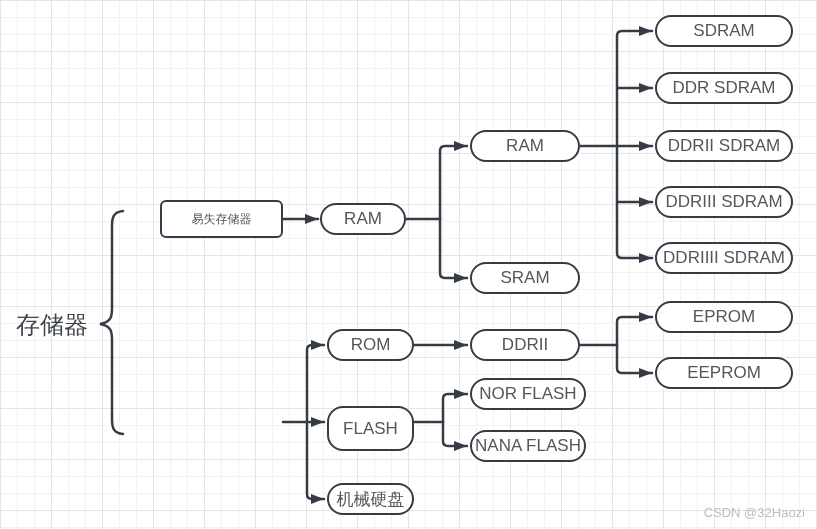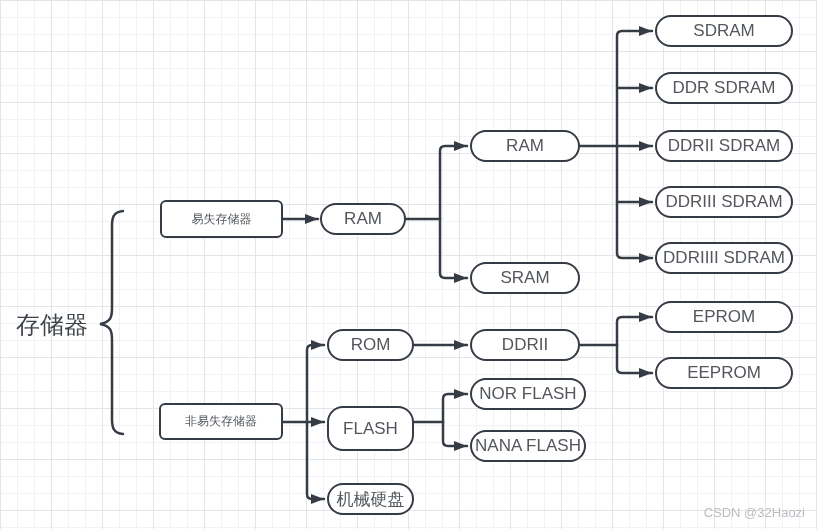--- a/index.html
+++ b/index.html
@@ -109,21 +109,20 @@
   <div class="node pill" style="left:655px; top:15px; width:138px; height:32px;">SDRAM</div>
 
   <div class="node pill" style="left:655px; top:72px; width:138px; height:32px;">DDR SDRAM</div>
 
   <div class="node pill" style="left:655px; top:130px; width:138px; height:32px;">DDRII SDRAM</div>
 
   <div class="node pill" style="left:655px; top:186px; width:138px; height:32px;">DDRIII SDRAM</div>
 
   <div class="node pill" style="left:655px; top:242px; width:138px; height:32px;">DDRIIII SDRAM</div>
 
-  <div class="node rect" style="left:159px; top:403px; width:124px; height:37px;">非易失存储器</div>
 
   <div class="node pill" style="left:327px; top:329px; width:87px; height:32px;">ROM</div>
 
   <div class="node pill" style="left:470px; top:329px; width:110px; height:32px;">DDRII</div>
 
   <div class="node pill" style="left:655px; top:301px; width:138px; height:32px;">EPROM</div>
 
   <div class="node pill" style="left:655px; top:357px; width:138px; height:32px;">EEPROM</div>
 
   <div class="node pill" style="left:327px; top:406px; width:87px; height:45px;">FLASH</div>

